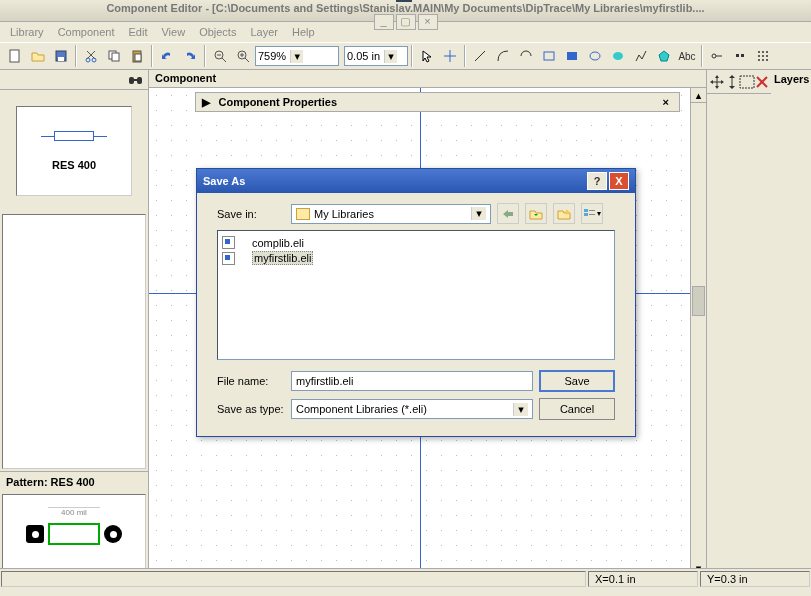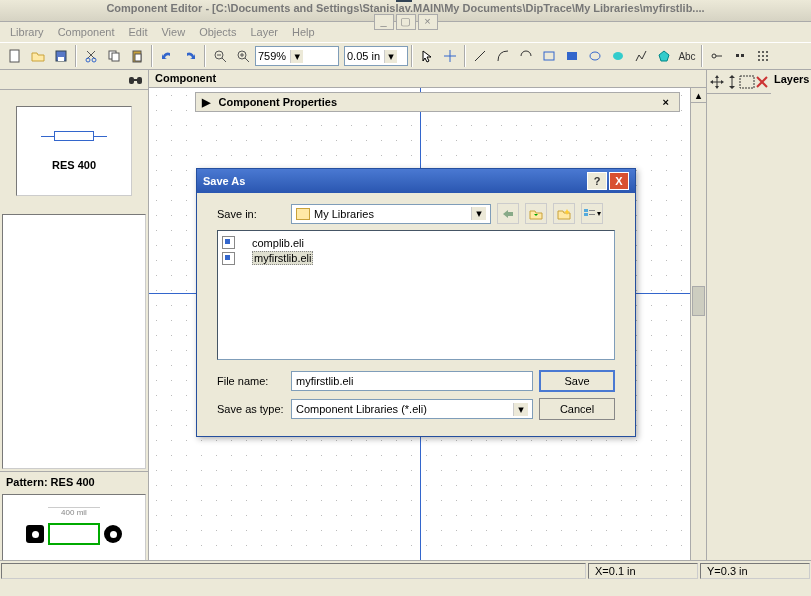--- a/index.html
+++ b/index.html
@@ -77,21 +77,21 @@
 .layeritem { height: 64px; display: flex; flex-direction: column; align-items: center; justify-content: center; border-bottom: 1px solid #eee; }
 .layeritem.sel { background: #ddd; }
 .layer-sym-0 { width: 24px; height: 1px; background: #333; position: relative; }
 .layer-sym-0::before { content: ""; position: absolute; left: 0; top: -2px; width: 1px; height: 5px; background: #333; }
 .layer-sym-1 { width: 24px; height: 1px; background: #333; position: relative; }
 .layer-sym-1::after { content: ""; position: absolute; right: 0; top: -2px; width: 1px; height: 5px; background: #333; }
 .layer-sym-2 { width: 26px; height: 12px; border: 1px solid #36c; }
 .layer-label { margin-top: 0; }
 
 
-.statusbar { position: absolute; bottom: 16px; left: 0; right: 0; height: 20px; background: #ece9d8; border-top: 1px solid #aaa; display: flex; align-items: center; }
+.statusbar { position: absolute; bottom: 8px; left: 0; right: 0; height: 20px; background: #ece9d8; border-top: 1px solid #aaa; display: flex; align-items: center; }
 .statuscell { border: 1px inset #ccc; padding: 1px 6px; margin: 1px; height: 16px; }
 .statuscell:first-child { flex: 1; }
 .statuscell.w { width: 110px; }
 
 
 .dialog { position: absolute; left: 196px; top: 168px; width: 440px; background: #ece9d8; border: 1px solid #254f9e; box-shadow: 2px 2px 6px rgba(0,0,0,0.3); }
 .dlg-title { height: 24px; background: linear-gradient(#4a79d2, #2a56b0); color: #fff; font-weight: bold; display: flex; align-items: center; padding: 0 6px; }
 .dlg-title .t { flex: 1; }
 .dlg-title .btn { width: 20px; height: 18px; margin-left: 2px; text-align: center; line-height: 16px; border: 1px solid #fff; }
 .dlg-title .help { background: #ece9d8; color: #333; }

